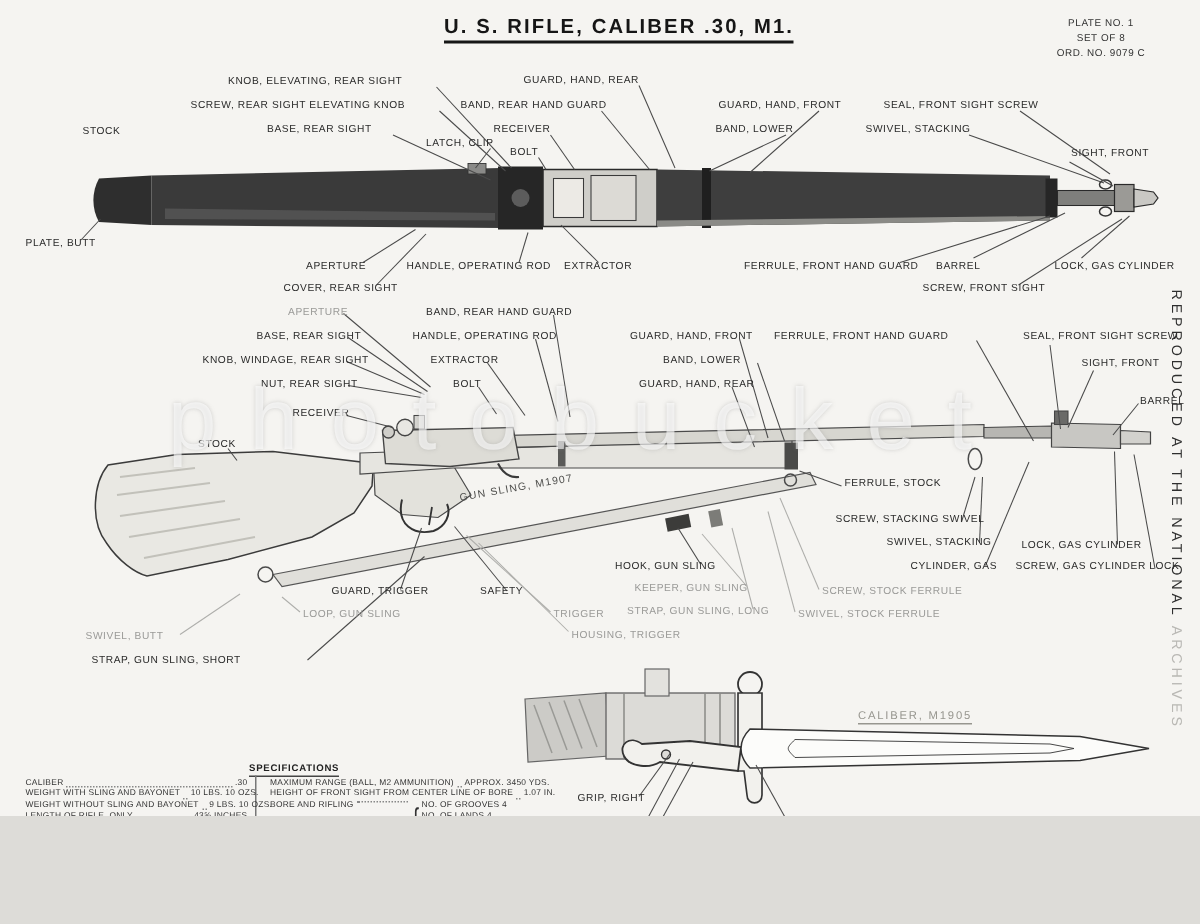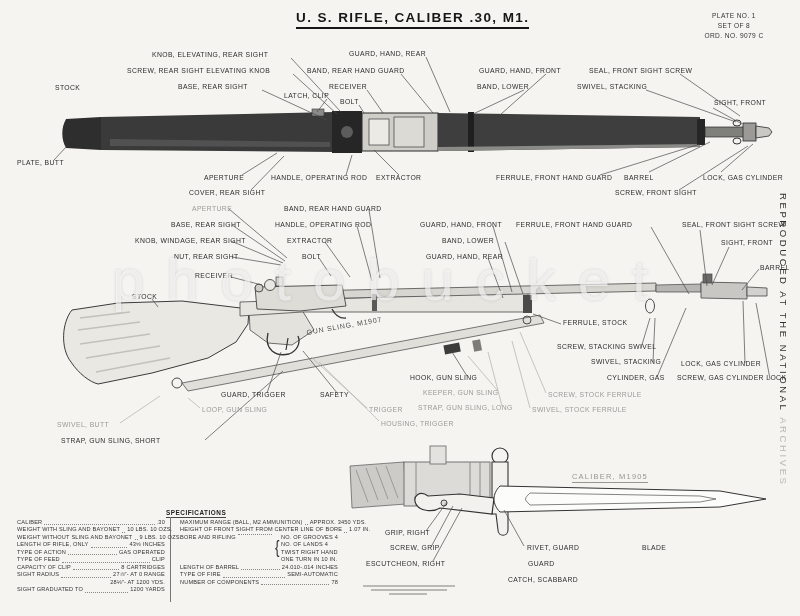--- a/index.html
+++ b/index.html
@@ -1,16 +1,16 @@
 <!DOCTYPE html>
 <html><head>
 <meta charset="utf-8">
 <style>
   html,body{margin:0;padding:0;background:#dddcd8;}
-  .page{position:relative;width:800px;height:616px;background:#f5f4f1;overflow:hidden;
+  .page{position:relative;width:800px;height:544px;background:#f5f4f1;overflow:hidden;
         font-family:"Liberation Sans",sans-serif;color:#222;}
   .art{position:absolute;left:0;top:0;z-index:1;}
   .lbl{position:absolute;font-size:6.8px;letter-spacing:.4px;white-space:nowrap;color:#2b2b2b;z-index:4;}
   .lbl.gray{color:#9a9a98;}
   .title{position:absolute;left:296px;top:10px;font-size:13.5px;font-weight:bold;letter-spacing:1.4px;
          color:#161616;border-bottom:2px solid #161616;padding-bottom:2px;z-index:4;}
   .plate{position:absolute;left:678px;top:11px;width:112px;text-align:center;font-size:6.6px;
          letter-spacing:.4px;line-height:1.55;color:#333;z-index:4;}
   .vnote{position:absolute;left:778px;top:193px;height:300px;writing-mode:vertical-rl;
          font-size:9.5px;letter-spacing:2.6px;color:#2e2e2e;z-index:4;}

